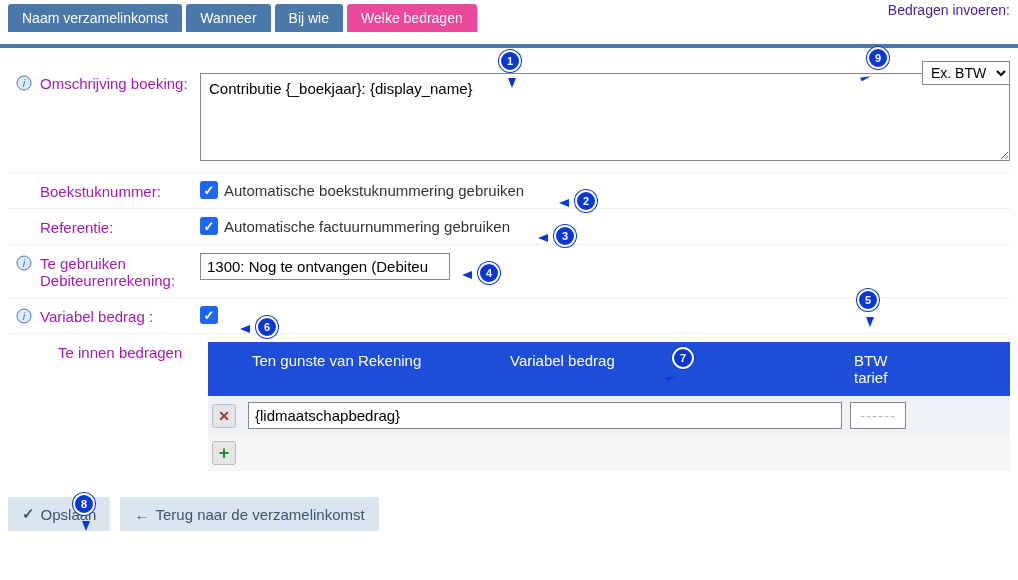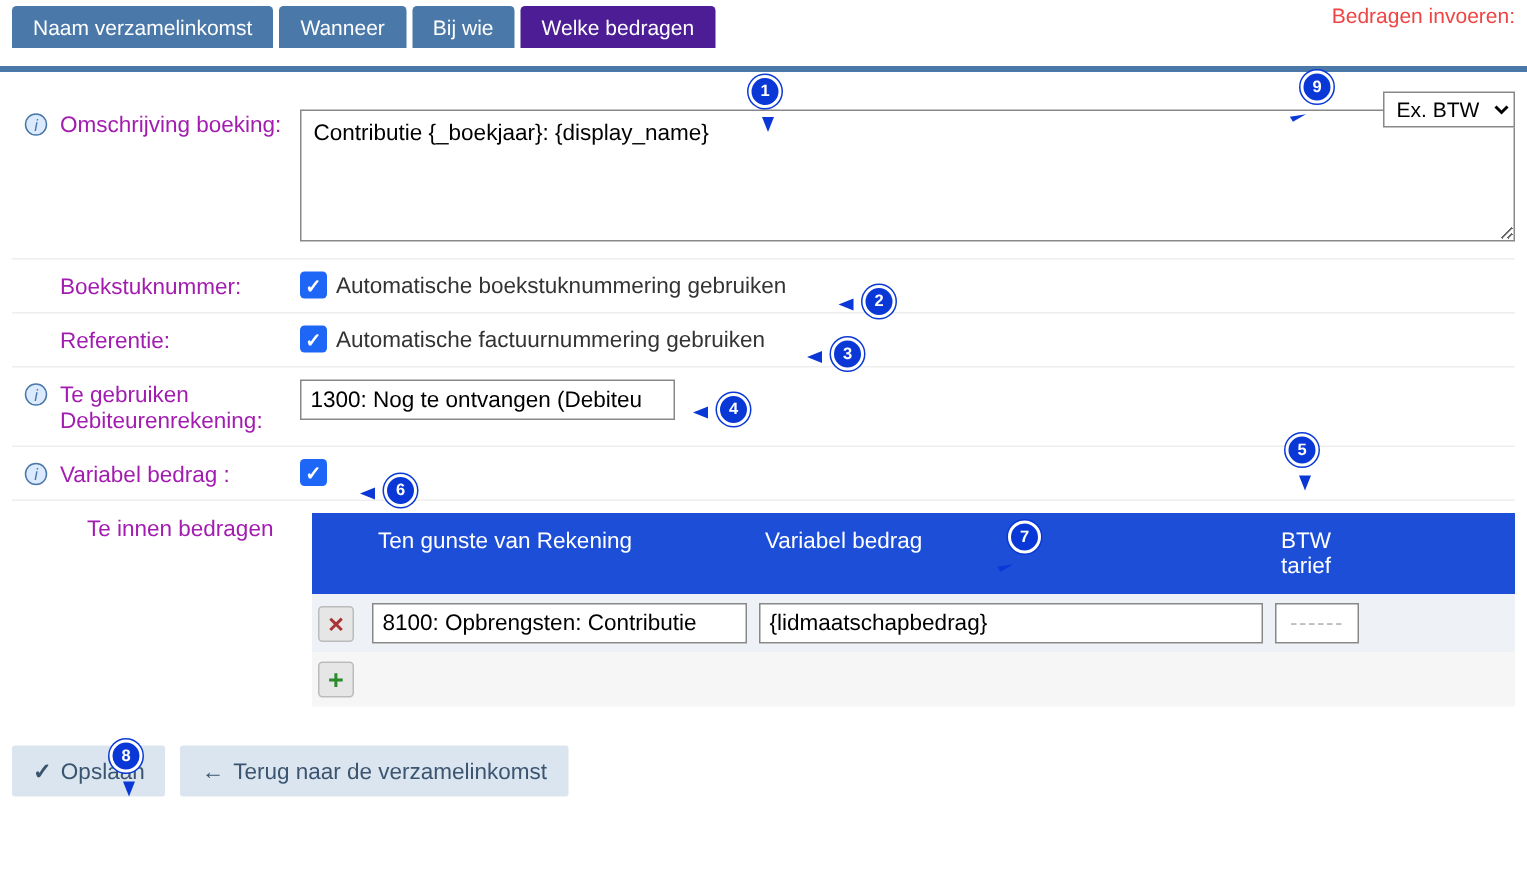--- a/index.html
+++ b/index.html
@@ -1,23 +1,23 @@
 <!DOCTYPE html>
 <html><head>
 <meta charset="utf-8">
 <style>
   * { box-sizing: border-box; margin: 0; padding: 0; font-family: 'Segoe UI', Tahoma, sans-serif; }
   body { background: #fff; width: 1018px; height: 580px; position: relative; font-size: 14px; color: #333; }
 
   .top-bar { display: flex; align-items: flex-start; position: relative; height: 48px; }
   .tabs { display: flex; gap: 4px; padding: 4px 0 0 8px; align-items: center; }
   .tab { background: #4a78a8; color: #fff; padding: 6px 14px; border-radius: 3px 3px 0 0; cursor: pointer; font-size: 14px; }
-  .tab.active { background: #4c1d95; }
+  .tab.active { background: #ec4899; }
   .amount-entry { position: absolute; right: 8px; top: 2px; text-align: right; }
-  .amount-entry-label { font-size: 14px; color: #ef4444; display: block; }
+  .amount-entry-label { font-size: 14px; color: #4c1d95; display: block; }
   .amount-entry select { font-size: 14px; padding: 2px 4px; border: 1px solid #888; background: #fff; min-width: 88px; margin-top: 43px; }
   .tab-underline { height: 4px; background: #4a78a8; width: 100%; position: absolute; bottom: 0; left: 0; }
 
   .form-area { padding: 0 8px; }
   .form-row { display: flex; align-items: flex-start; border-top: 1px solid #eee; padding: 8px 0; }
   .form-row.first { border-top: none; padding-top: 25px; }
   .info-col { width: 32px; display: flex; justify-content: center; padding-top: 2px; }
   .info-icon-svg { width: 16px; height: 16px; }
   .label-col { width: 160px; font-size: 15px; color: #a21caf; padding-top: 2px; }
   .control-col { flex: 1; }
@@ -156,21 +156,20 @@
       <div class="bedrag-table">
         <div class="bt-head">
           <div class="col-handle"></div>
           <div class="col-rek">Ten gunste van Rekening</div>
           <div class="col-var">Variabel bedrag</div>
           <div class="col-btw">BTW tarief</div>
           <div class="col-end"></div>
         </div>
         <div class="bt-row">
           <div class="col-handle"><span class="del-btn">✕</span></div>
-          <div class="col-rek"><input type="text" value="8100: Opbrengsten: Contributie" style=""></div>
           <div class="col-var"><input type="text" value="{lidmaatschapbedrag}" style=""></div>
           <div class="col-btw"><input type="text" class="btw-input" value="------" style=""></div>
           <div class="col-end"></div>
         </div>
         <div class="bt-add">
           <div class="col-handle"><span class="add-btn">+</span></div>
           <div class="col-rek"></div>
             <div class="col-var"></div>
             <div class="col-btw"></div>
             <div class="col-end"></div>

